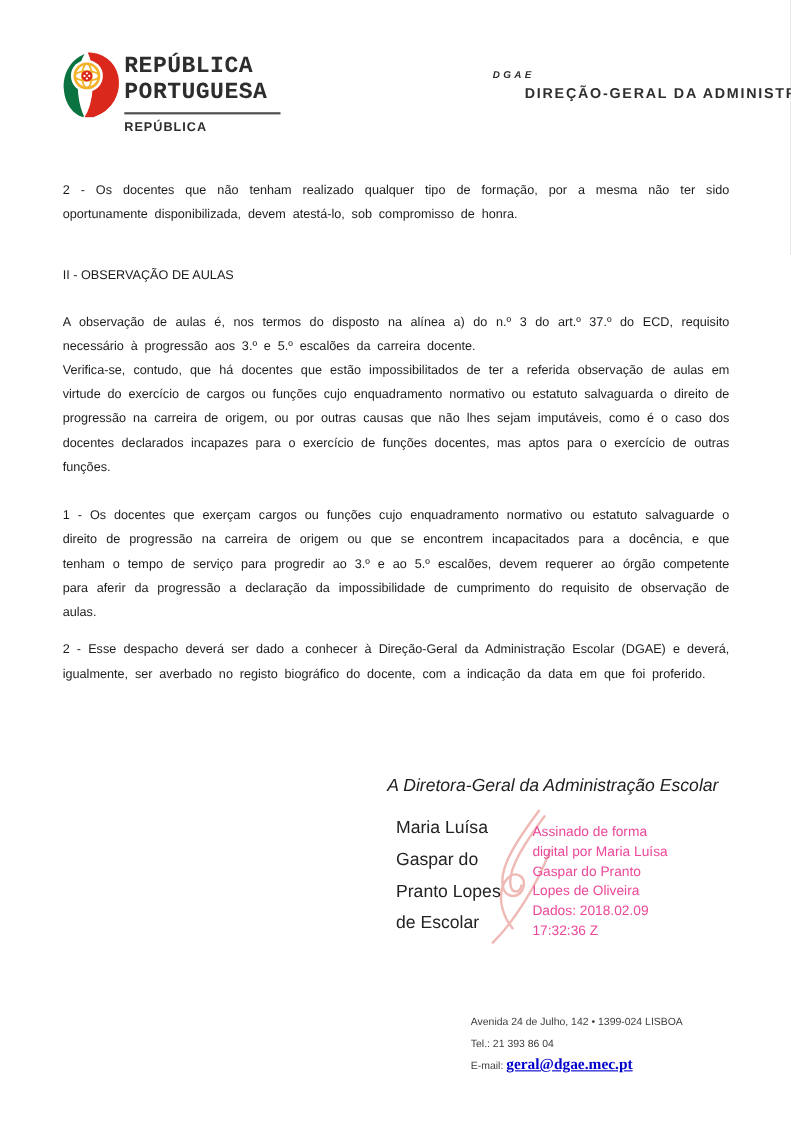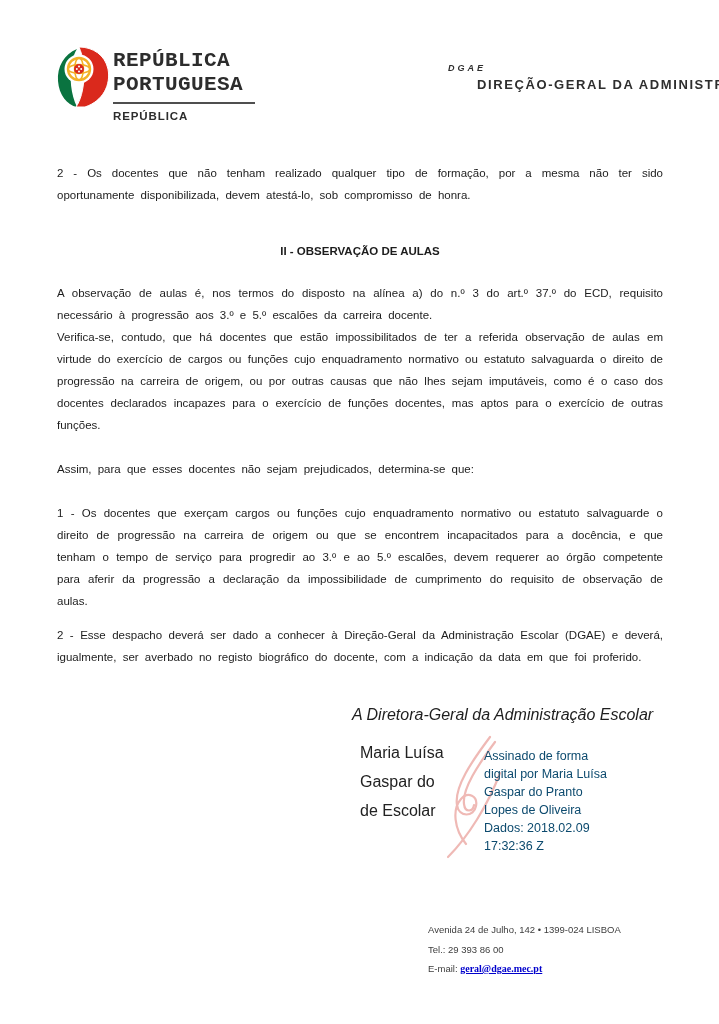--- a/index.html
+++ b/index.html
@@ -21,34 +21,34 @@
   .org{position:absolute;left:448px;top:63px;color:#2e2e2e;}
   .org-acronym{font-size:9px;font-weight:700;letter-spacing:3px;font-style:italic;}
   .org-name{font-size:13px;font-weight:700;letter-spacing:1.6px;margin-top:4px;white-space:nowrap;padding-left:29px;}
   
   .content{position:absolute;left:57px;top:162px;width:606px;}
   .content p{
     margin:0;font-size:11.5px;line-height:22px;text-align:justify;
     word-spacing:3px;color:var(--text,#1c1c1c);
   }
   .content h2{
-    margin:34px 0 0 0;font-size:11.5px;line-height:22px;font-weight:700;color:var(--text,#1c1c1c);text-align:center;
+    margin:34px 0 0 0;font-size:11.5px;line-height:22px;font-weight:400;color:var(--text,#1c1c1c);
   }
   .para-group{margin-top:20px;}
   .mt-gap{margin-top:22px !important;}
   .mt-small{margin-top:12px !important;}
   
   .sig-title{position:absolute;left:352px;top:706px;font-size:16px;line-height:18px;color:#1e1e1e;font-style:italic;}
   .sig-ribbon{position:absolute;left:430px;top:733px;width:88px;height:128px;}
   .sig-name{position:absolute;left:360px;top:738px;font-size:16px;line-height:29px;color:#222;}
-  .sig-details{position:absolute;left:484px;top:747px;font-size:12.5px;line-height:18px;color:#0c4a6e;}
+  .sig-details{position:absolute;left:484px;top:747px;font-size:12.5px;line-height:18px;color:#ec4899;}
   
   .footer{position:absolute;left:428px;top:920px;font-size:9.5px;line-height:19.5px;color:#3d3d3d;}
   .footer .email-link{
-    font-family:"Liberation Serif","DejaVu Serif",serif;font-weight:700;font-size:10px;
+    font-family:"Liberation Serif","DejaVu Serif",serif;font-weight:700;font-size:14px;
     color:var(--link-blue,#0000cc);text-decoration:underline;cursor:pointer;
   }
 </style>
 </head>
 <body>
 
 <div class="page">
 
   <div class="logo">
     <svg viewBox="0 0 55 61" width="55" height="61" aria-hidden="true">
@@ -78,54 +78,54 @@
     <div class="org-name">DIREÇÃO-GERAL DA ADMINISTRAÇÃO ESCOLAR</div>
   </div>
 
   <div class="content">
     <p>2 - Os docentes que não tenham realizado qualquer tipo de formação, por a mesma não ter sido oportunamente disponibilizada, devem atestá-lo, sob compromisso de honra.</p>
     <h2>II - OBSERVAÇÃO DE AULAS</h2>
     <div class="para-group">
       <p>A observação de aulas é, nos termos do disposto na alínea a) do n.º 3 do art.º 37.º do ECD, requisito necessário à progressão aos 3.º e 5.º escalões da carreira docente.</p>
       <p>Verifica-se, contudo, que há docentes que estão impossibilitados de ter a referida observação de aulas em virtude do exercício de cargos ou funções cujo enquadramento normativo ou estatuto salvaguarda o direito de progressão na carreira de origem, ou por outras causas que não lhes sejam imputáveis, como é o caso dos docentes declarados incapazes para o exercício de funções docentes, mas aptos para o exercício de outras funções.</p>
     </div>
-    <p class="mt-gap">Assim, para que esses docentes não sejam prejudicados, determina-se que:</p>
     <p class="mt-gap">1 - Os docentes que exerçam cargos ou funções cujo enquadramento normativo ou estatuto salvaguarde o direito de progressão na carreira de origem ou que se encontrem incapacitados para a docência, e que tenham o tempo de serviço para progredir ao 3.º e ao 5.º escalões, devem requerer ao órgão competente para aferir da progressão a declaração da impossibilidade de cumprimento do requisito de observação de aulas.</p>
     <p class="mt-small">2 - Esse despacho deverá ser dado a conhecer à Direção-Geral da Administração Escolar (DGAE) e deverá, igualmente, ser averbado no registo biográfico do docente, com a indicação da data em que foi proferido.</p>
   </div>
 
   <div class="sig-title">A Diretora-Geral da Administração Escolar</div>
 
   <div class="sig-ribbon">
     <svg viewBox="0 0 88 128" width="88" height="128" aria-hidden="true">
       <g fill="none" stroke="var(--ribbon-pink,#efb9b5)" stroke-width="2.2" stroke-linecap="round">
         <path d="M60,4 C42,28 24,54 27,72 C29,85 44,84 46,73 C48,63 38,58 31,66 C22,76 24,96 36,111"></path>
         <path d="M65,9 C48,32 32,56 34,71 C35,80 43,79 44,72"></path>
         <path d="M18,124 C38,104 58,72 70,40"></path>
       </g>
     </svg>
   </div>
 
   <div class="sig-name">
     <div>Maria Luísa</div>
     <div>Gaspar do</div>
+    <div>Pranto Lopes</div>
     <div>de Escolar</div>
   </div>
 
   <div class="sig-details">
     <div>Assinado de forma</div>
     <div>digital por Maria Luísa</div>
     <div>Gaspar do Pranto</div>
     <div>Lopes de Oliveira</div>
     <div>Dados: 2018.02.09</div>
     <div>17:32:36 Z</div>
   </div>
 
   <div class="footer">
     <div>Avenida 24 de Julho, 142 • 1399-024 LISBOA</div>
-    <div>Tel.: 29 393 86 00</div>
+    <div>Tel.: 21 393 86 04</div>
     <div>
       <span>E-mail:</span>
       <a class="email-link">geral@dgae.mec.pt</a>
     </div>
   </div>
 
 </div>
 
 </body></html>

